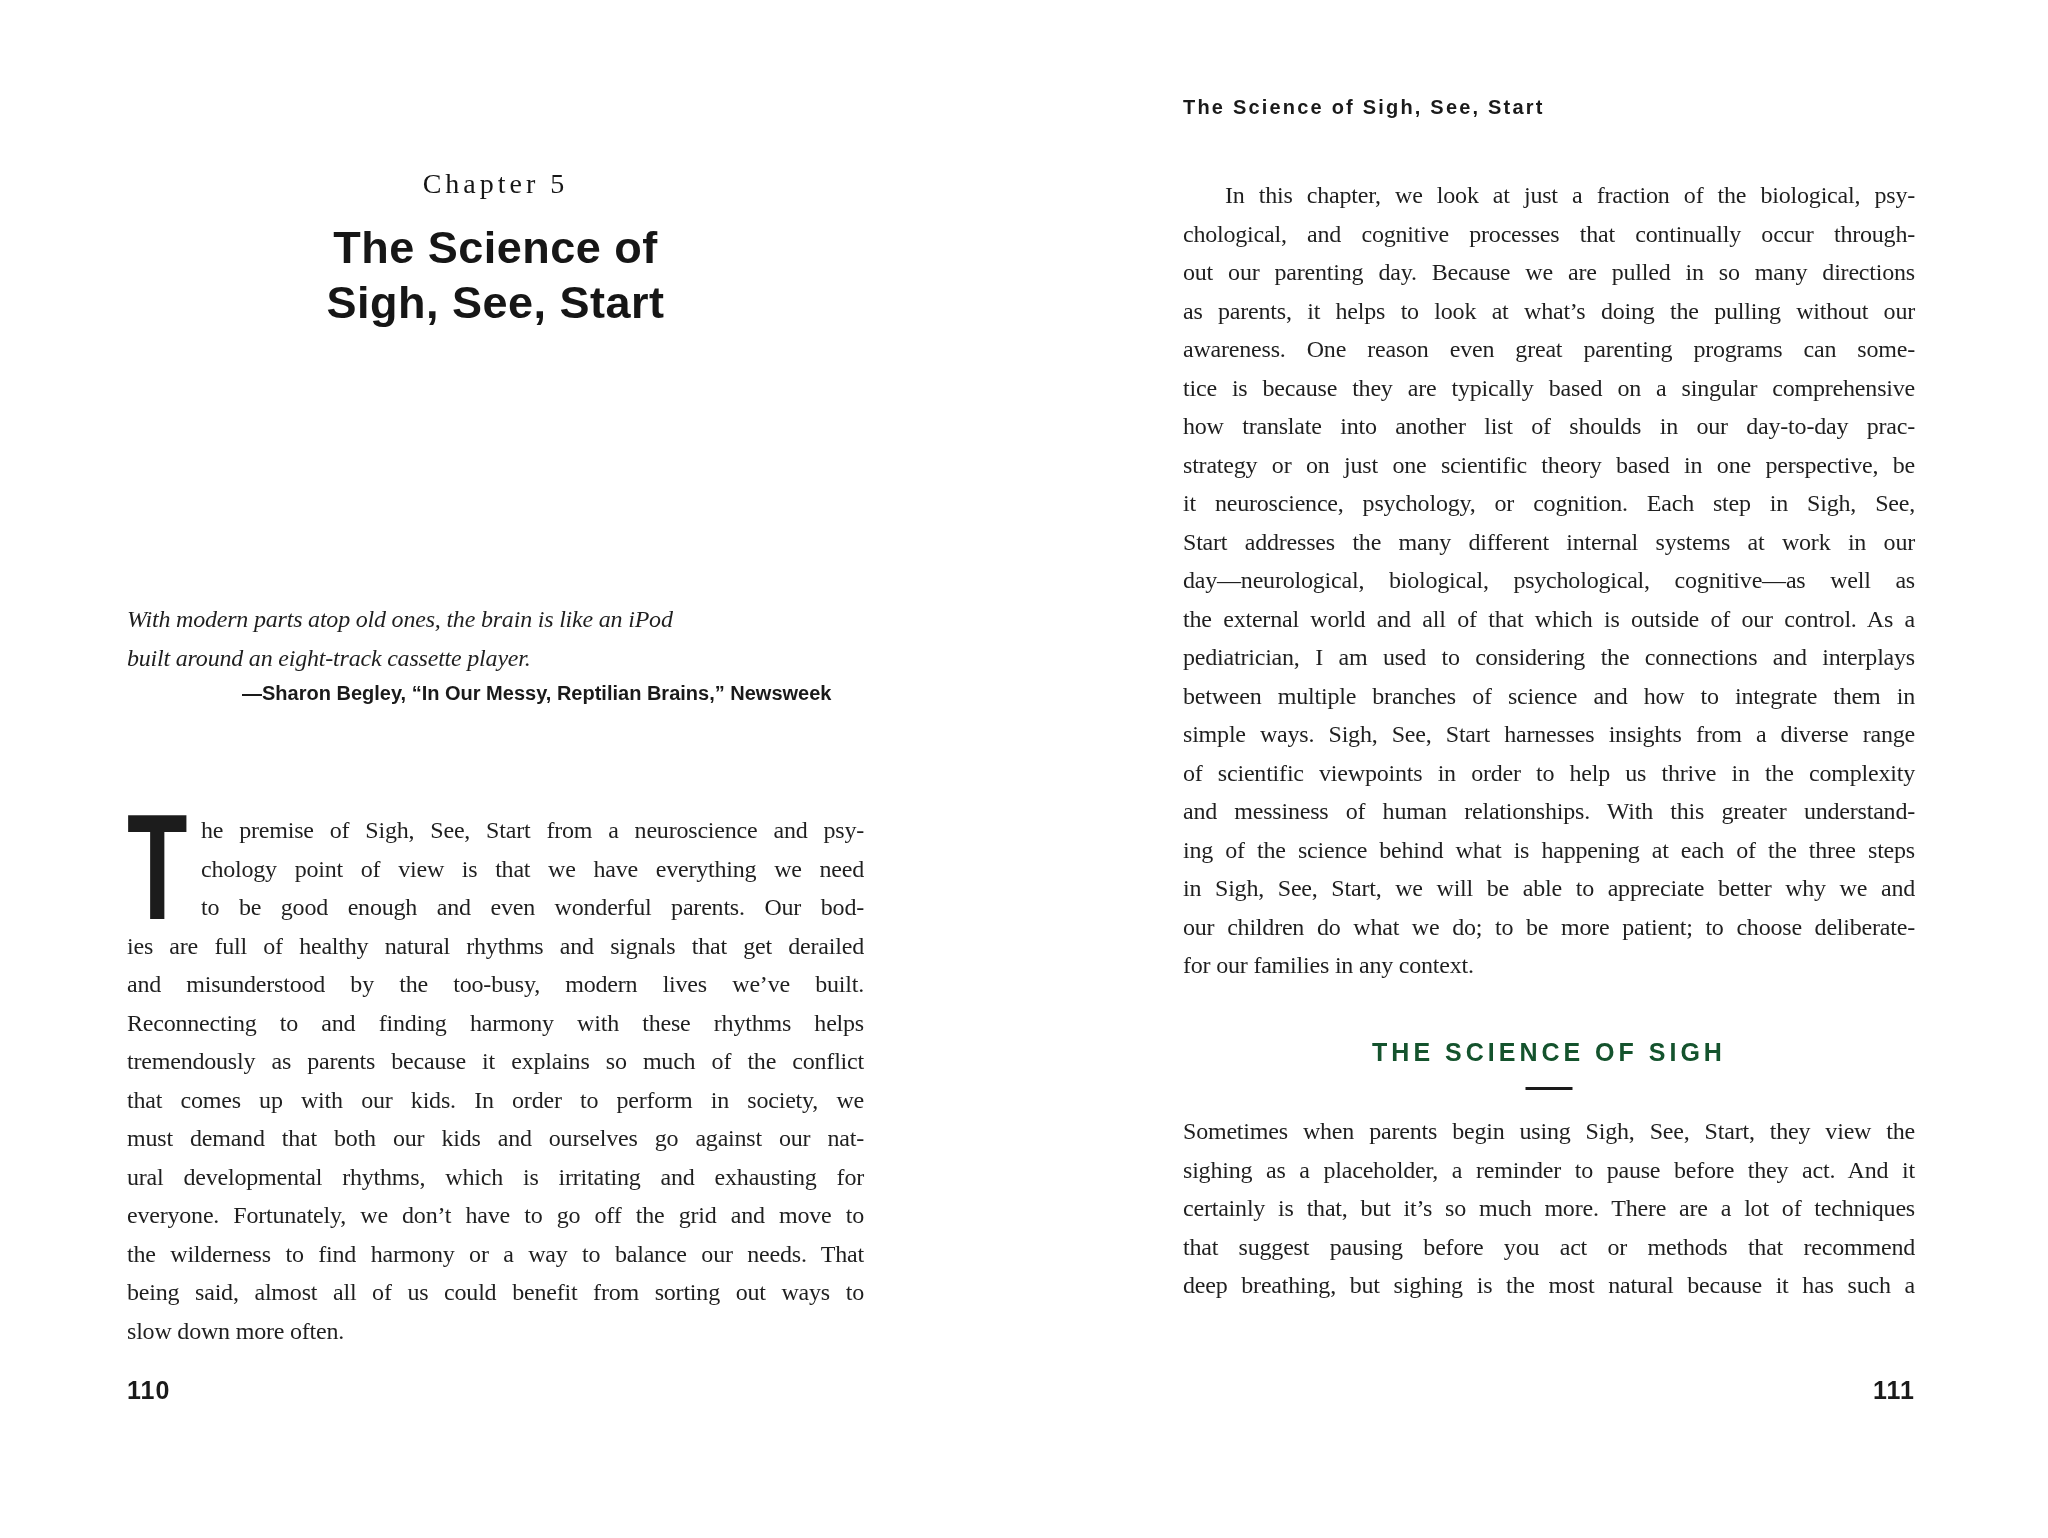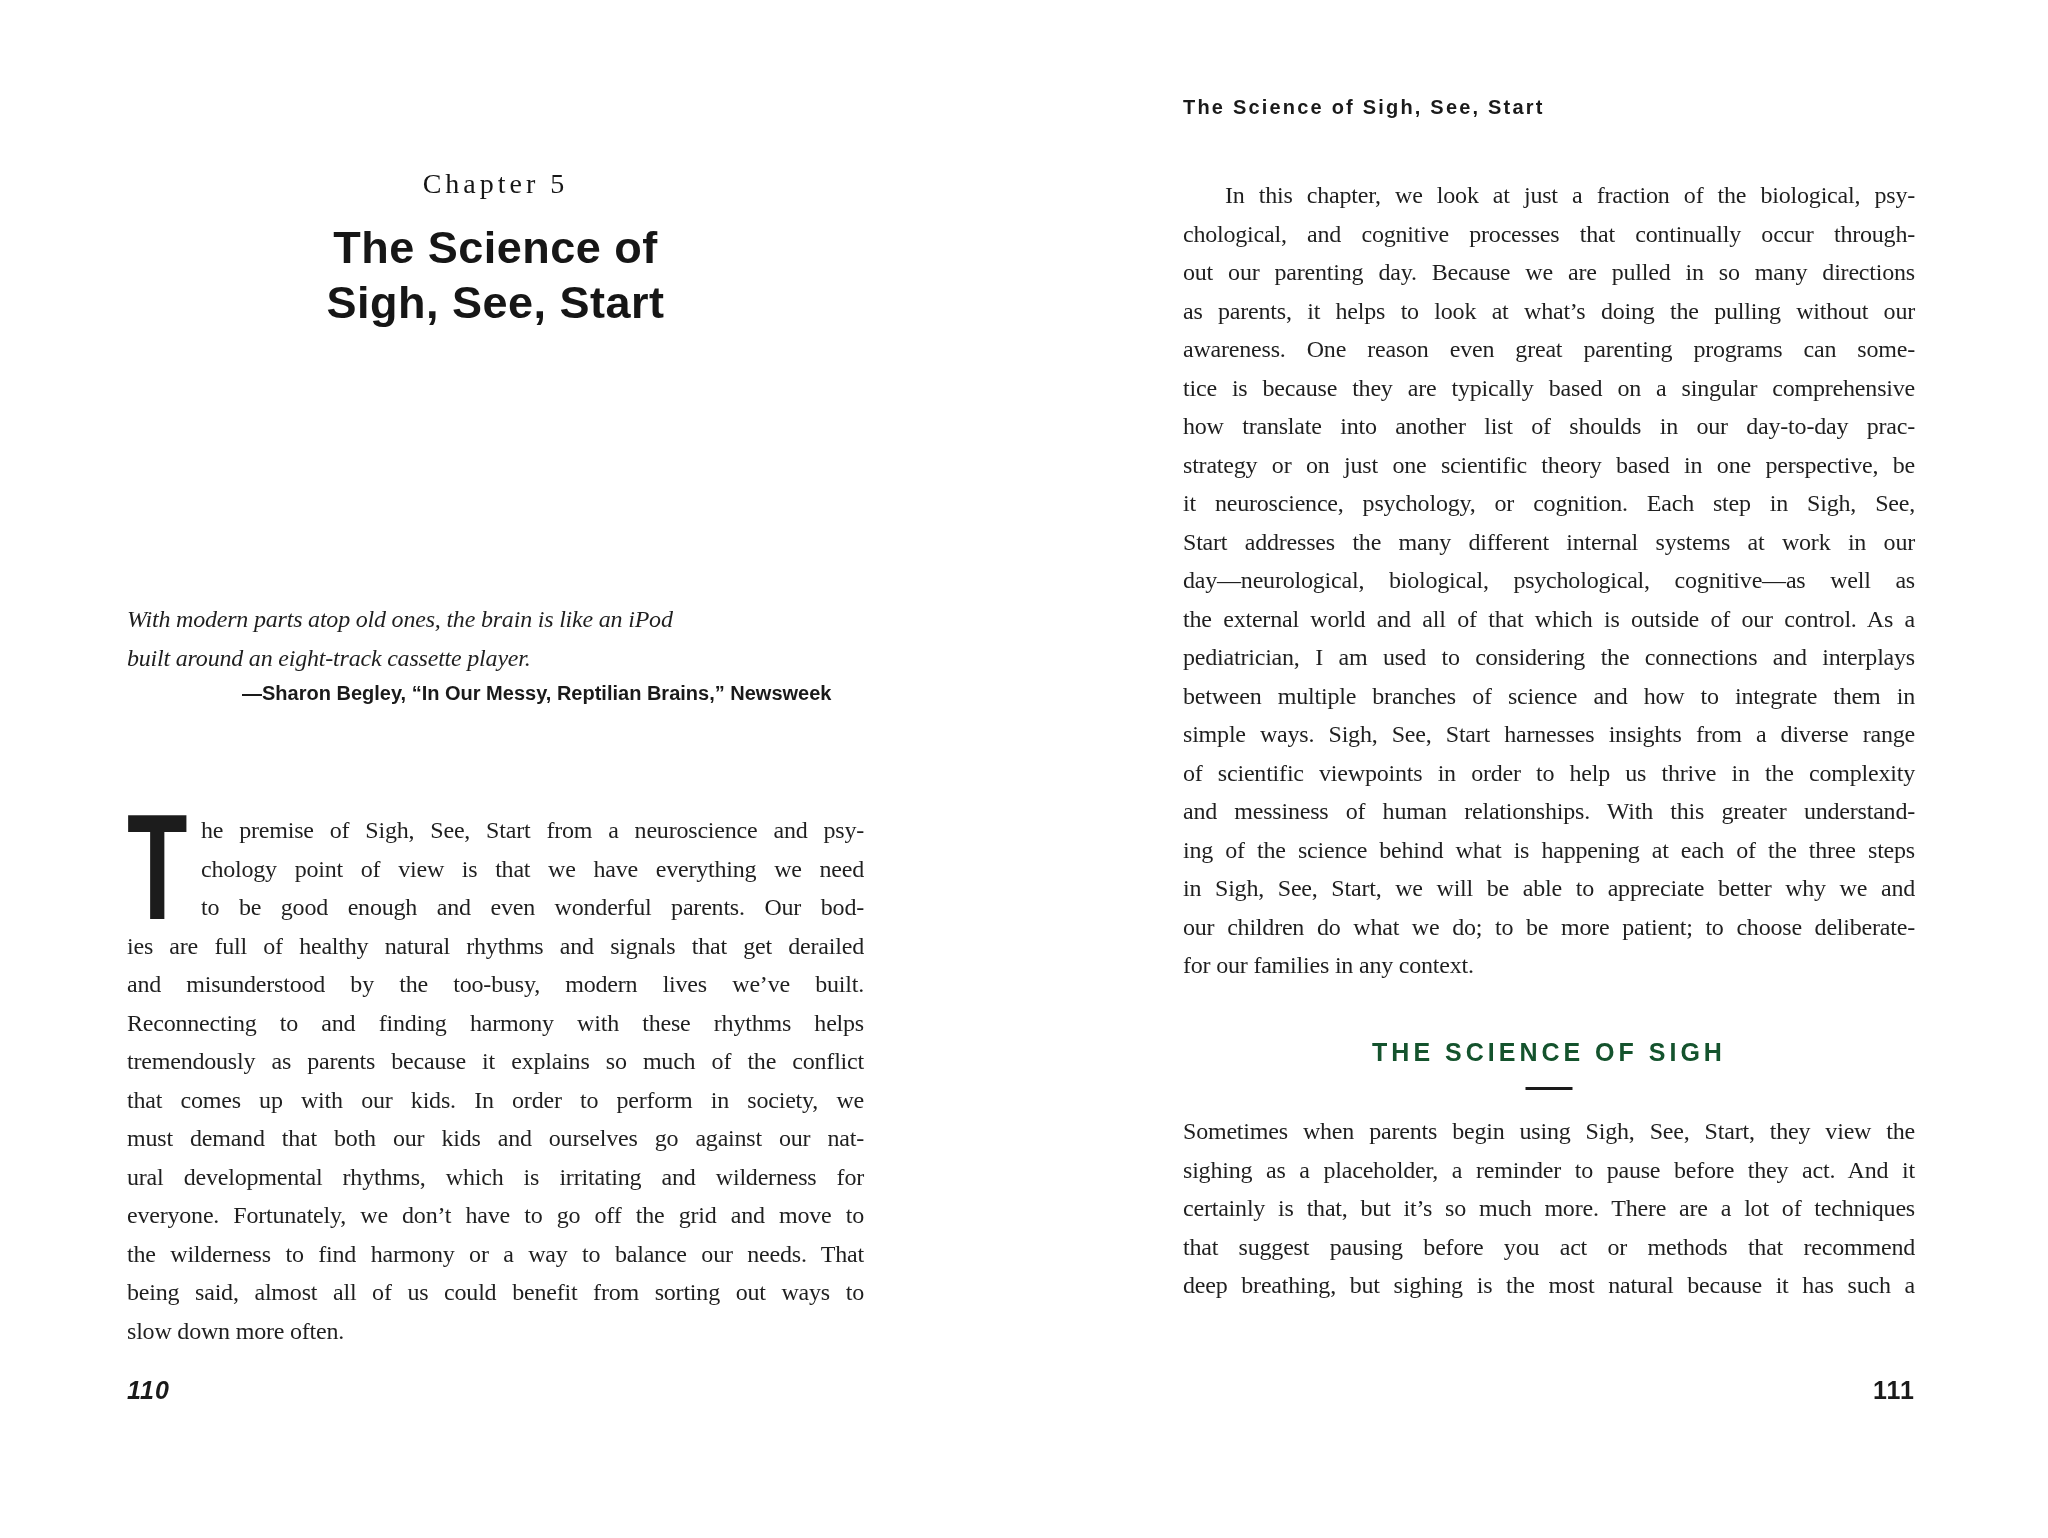--- a/index.html
+++ b/index.html
@@ -135,21 +135,21 @@
   
   .folio {
     position: absolute;
     top: 1376px;
     font-family: "Liberation Sans", sans-serif;
     font-weight: 700;
     font-size: 25px;
     letter-spacing: 1px;
     color: #1a1a1a;
   }
-  .folio-left  { left: 0; font-style: italic; }
+  .folio-left  { left: 0; }
   .folio-right { right: 0; text-align: right; }
 </style>
 </head>
 <body>
 
 <div>
 
   <section class="page page-left">
 
     <div class="chapter-label">Chapter 5</div>
@@ -172,21 +172,21 @@
       <span class="drop-cap">T</span>
     <div class="tline">he premise of Sigh, See, Start from a neuroscience and psy-</div>
         <div class="tline">chology point of view is that we have everything we need</div>
         <div class="tline">to be good enough and even wonderful parents. Our bod-</div>
         <div class="tline">ies are full of healthy natural rhythms and signals that get derailed</div>
         <div class="tline">and misunderstood by the too-busy, modern lives we’ve built.</div>
         <div class="tline">Reconnecting to and finding harmony with these rhythms helps</div>
         <div class="tline">tremendously as parents because it explains so much of the conflict</div>
         <div class="tline">that comes up with our kids. In order to perform in society, we</div>
         <div class="tline">must demand that both our kids and ourselves go against our nat-</div>
-        <div class="tline">ural developmental rhythms, which is irritating and wilderness for</div>
+        <div class="tline">ural developmental rhythms, which is irritating and exhausting for</div>
         <div class="tline">everyone. Fortunately, we don’t have to go off the grid and move to</div>
         <div class="tline">the wilderness to find harmony or a way to balance our needs. That</div>
         <div class="tline">being said, almost all of us could benefit from sorting out ways to</div>
         <div class="tline tline-last">slow down more often.</div>
       </div>
 
     <div class="folio folio-left">110</div>
   </section>
 
   <section class="page page-right">

